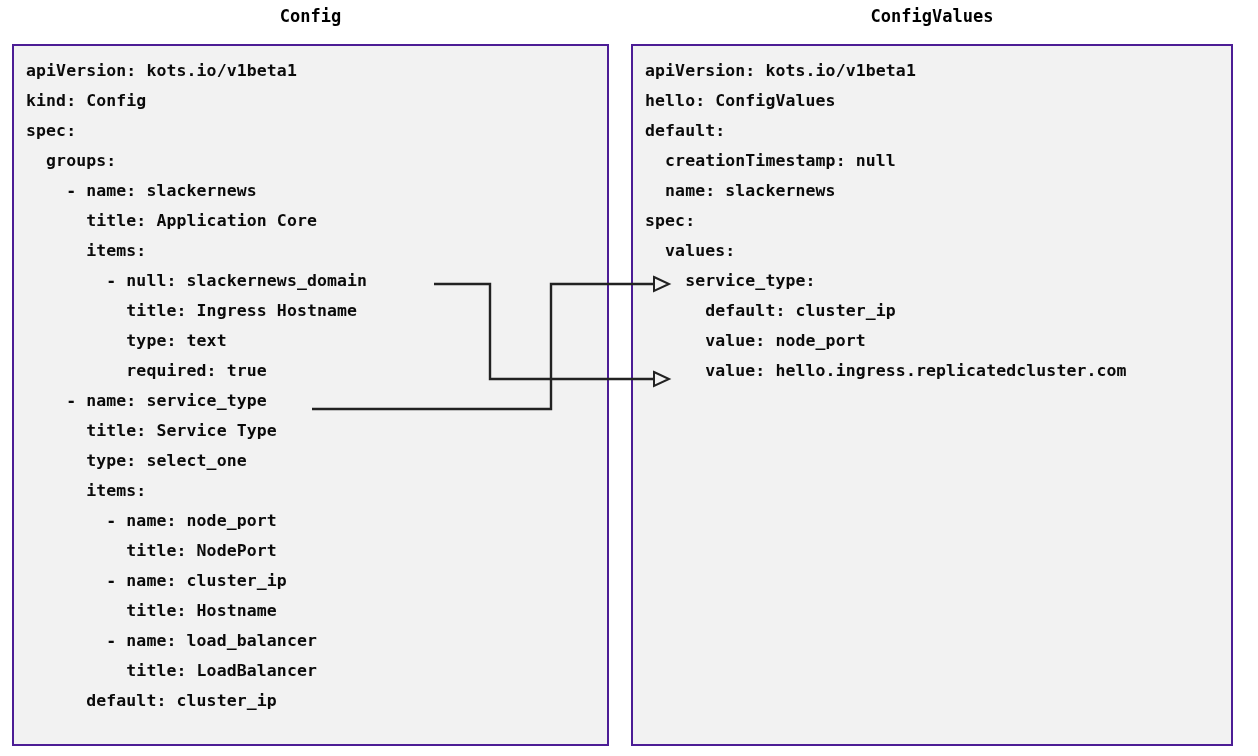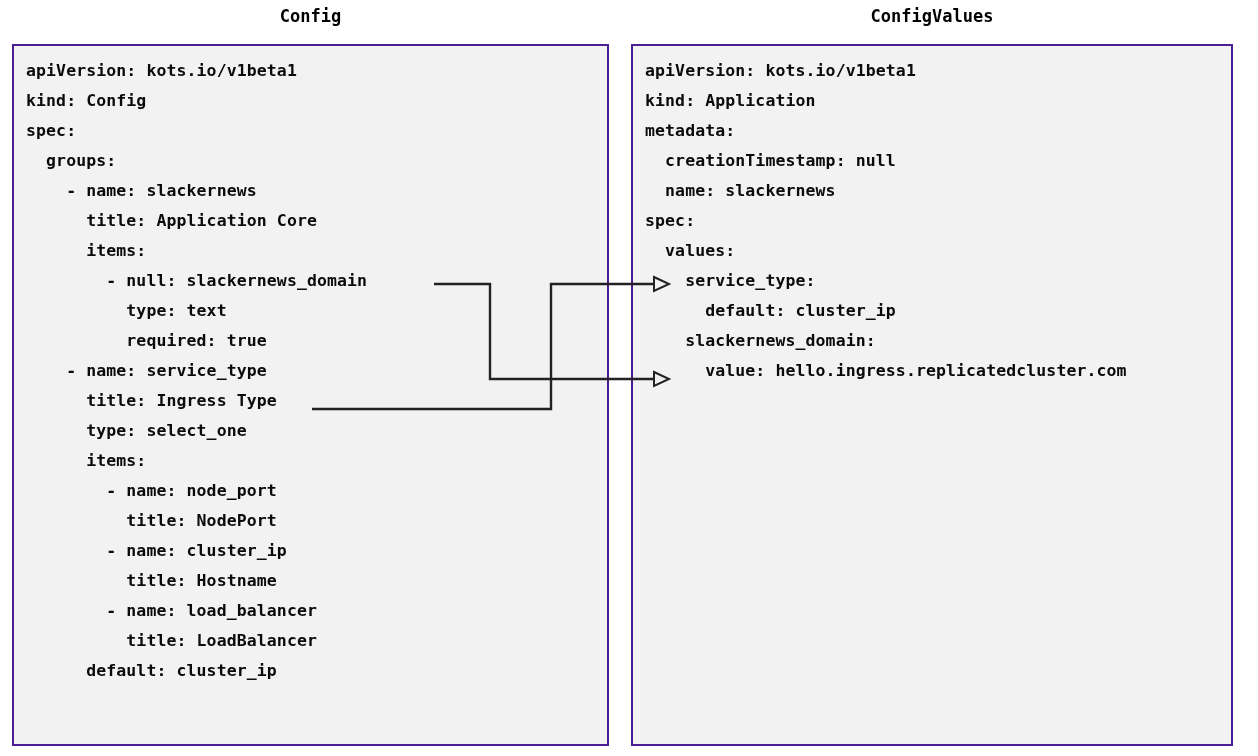--- a/index.html
+++ b/index.html
@@ -88,48 +88,49 @@
   <div class="panel" id="panel-config">
     <div class="code-block" id="code-config">
         <div class="code-line">apiVersion: kots.io/v1beta1</div>
         <div class="code-line">kind: Config</div>
         <div class="code-line">spec:</div>
         <div class="code-line">  groups:</div>
         <div class="code-line">    - name: slackernews</div>
         <div class="code-line">      title: Application Core</div>
         <div class="code-line">      items:</div>
         <div class="code-line">        - null: slackernews_domain</div>
+        <div class="code-line">          title: Ingress Hostname</div>
         <div class="code-line">          type: text</div>
         <div class="code-line">          required: true</div>
         <div class="code-line">    - name: service_type</div>
-        <div class="code-line">      title: Ingress Type</div>
+        <div class="code-line">      title: Service Type</div>
         <div class="code-line">      type: select_one</div>
         <div class="code-line">      items:</div>
         <div class="code-line">        - name: node_port</div>
         <div class="code-line">          title: NodePort</div>
         <div class="code-line">        - name: cluster_ip</div>
         <div class="code-line">          title: Hostname</div>
         <div class="code-line">        - name: load_balancer</div>
         <div class="code-line">          title: LoadBalancer</div>
         <div class="code-line">      default: cluster_ip</div>
       </div>
   </div>
 
   <div class="panel" id="panel-values">
     <div class="code-block" id="code-values">
         <div class="code-line">apiVersion: kots.io/v1beta1</div>
-        <div class="code-line">kind: Application</div>
-        <div class="code-line">metadata:</div>
+        <div class="code-line">hello: ConfigValues</div>
+        <div class="code-line">default:</div>
         <div class="code-line">  creationTimestamp: null</div>
         <div class="code-line">  name: slackernews</div>
         <div class="code-line">spec:</div>
         <div class="code-line">  values:</div>
         <div class="code-line">    service_type:</div>
         <div class="code-line">      default: cluster_ip</div>
-        <div class="code-line">    slackernews_domain:</div>
+        <div class="code-line">      value: node_port</div>
         <div class="code-line">      value: hello.ingress.replicatedcluster.com</div>
       </div>
   </div>
 
   <svg id="connectors" width="1258" height="756" viewBox="0 0 1258 756" xmlns="http://www.w3.org/2000/svg">
     <g id="connector-group">
         <polyline points="434,284 490,284 490,379 653,379" fill="none" stroke="#222222" stroke-width="2.4" stroke-linecap="butt" stroke-linejoin="miter"></polyline>
         <path d="M 654 372 L 669 379 L 654 386 Z" fill="none" stroke="#222222" stroke-width="2" stroke-linejoin="miter"></path>
         <polyline points="312,409 551,409 551,284 653,284" fill="none" stroke="#222222" stroke-width="2.4" stroke-linecap="butt" stroke-linejoin="miter"></polyline>
         <path d="M 654 277 L 669 284 L 654 291 Z" fill="none" stroke="#222222" stroke-width="2" stroke-linejoin="miter"></path>

